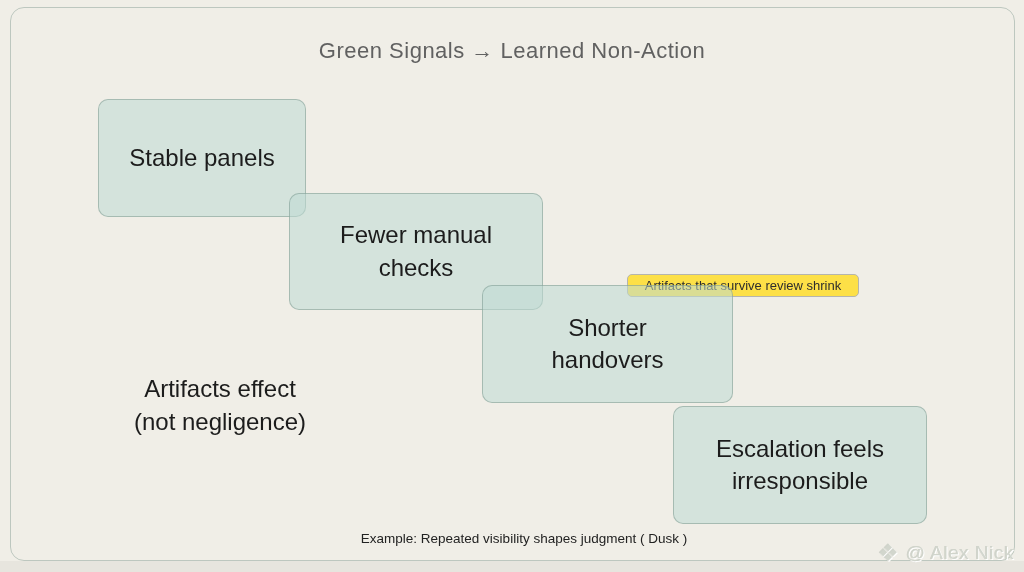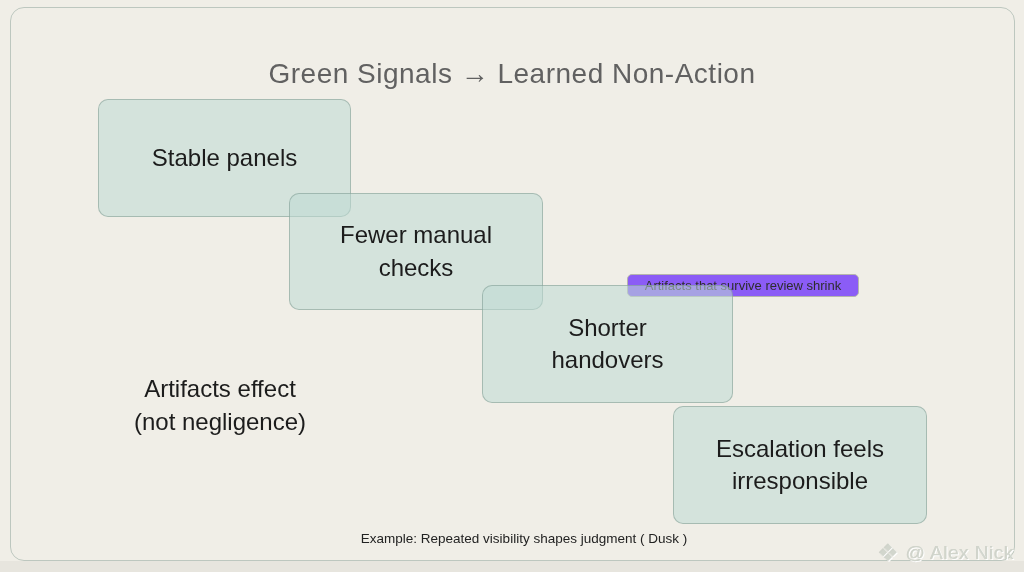--- a/index.html
+++ b/index.html
@@ -26,48 +26,47 @@
     width: 1005px; height: 554px;
     border: 1.5px solid rgba(148, 168, 159, 0.55);
     border-radius: 14px;
     background: transparent;
   }
   .slide-title {
     position: absolute;
     left: 0; top: 38px;
     width: 1024px;
     text-align: center;
-    font-size: 28px;
+    font-size: 22px;
     letter-spacing: 0.5px;
     color: #616161;
-    margin-top: 20px;
   }
   .flow-box {
     position: absolute;
     background: rgba(190, 218, 211, 0.55);
     border: 1px solid rgba(108, 138, 128, 0.45);
     border-radius: 10px;
     display: flex;
     align-items: center;
     justify-content: center;
     text-align: center;
     font-size: 24px;
     line-height: 1.35;
     color: #1c1c1c;
     white-space: pre-line;
   }
-  .box-1 { left:  98px; top:  99px; width: 253px; height: 118px; }
+  .box-1 { left:  98px; top:  99px; width: 208px; height: 118px; }
   .box-2 { left: 289px; top: 193px; width: 254px; height: 117px; }
   .box-3 { left: 482px; top: 285px; width: 251px; height: 118px; }
   .box-4 { left: 673px; top: 377px; width: 254px; height: 118px; margin-top: 29px; }
   .callout {
     position: absolute;
     left: 627px; top: 274px;
     width: 232px; height: 23px;
-    background: #8b5cf6;
+    background: #fde047;
     border: 1px solid #b5b5ad;
     border-radius: 5px;
     display: flex;
     align-items: center;
     justify-content: center;
     font-size: 13px;
     color: #2d2d2d;
     white-space: nowrap;
   }
   .side-note {

